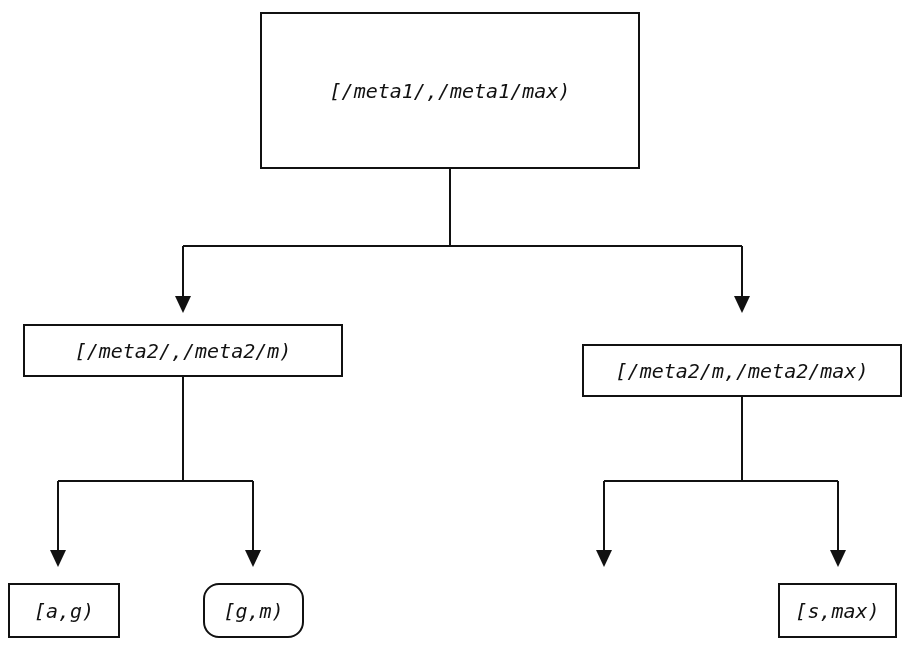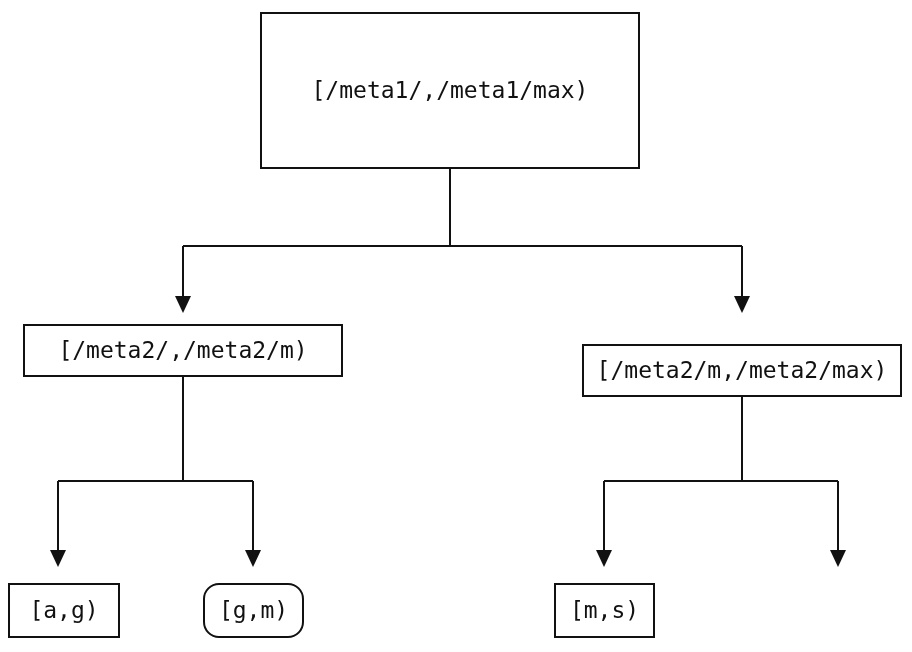--- a/index.html
+++ b/index.html
@@ -24,23 +24,24 @@
     height: 652px;
   }
   .node {
     position: absolute;
     box-sizing: border-box;
     border: 2px solid #111111;
     background: #ffffff;
     display: flex;
     align-items: center;
     justify-content: center;
-    font-size: 23px;
+    font-size: 20px;
     line-height: 1;
     white-space: nowrap;
+    font-style: italic;
   }
   .node-root      { left: 260px; top: 12px;  width: 380px; height: 157px; }
   .node-meta2-low { left: 23px;  top: 324px; width: 320px; height: 53px; text-align: right; }
   .node-meta2-high{ left: 582px; top: 324px; width: 320px; height: 53px; margin-top: 20px; }
   .node-leaf-ag   { left: 8px;   top: 583px; width: 112px; height: 55px; }
   .node-leaf-gm   { left: 203px; top: 583px; width: 101px; height: 55px; border-radius: 16px; }
   .node-leaf-ms   { left: 554px; top: 583px; width: 101px; height: 55px; }
   .node-leaf-smax { left: 778px; top: 583px; width: 119px; height: 55px; }
   line { stroke: #111111; stroke-width: 2; }
   polygon { fill: #111111; }
@@ -87,18 +88,18 @@
   </div>
 
   <div class="node node-leaf-ag">
     <span>[a,g)</span>
   </div>
 
   <div class="node node-leaf-gm">
     <span>[g,m)</span>
   </div>
 
-  <div class="node node-leaf-ms">
-    <span>[m,s)</span>
+
+  <div class="node node-leaf-smax">
+    <span>[s,max)</span>
   </div>
-
 
 </div>
 
 </body></html>

